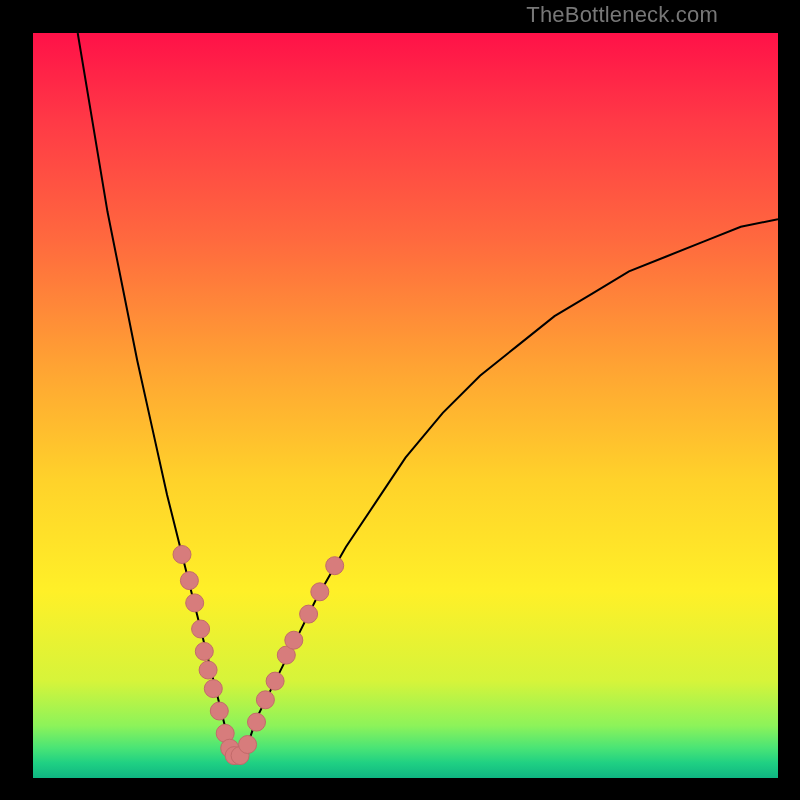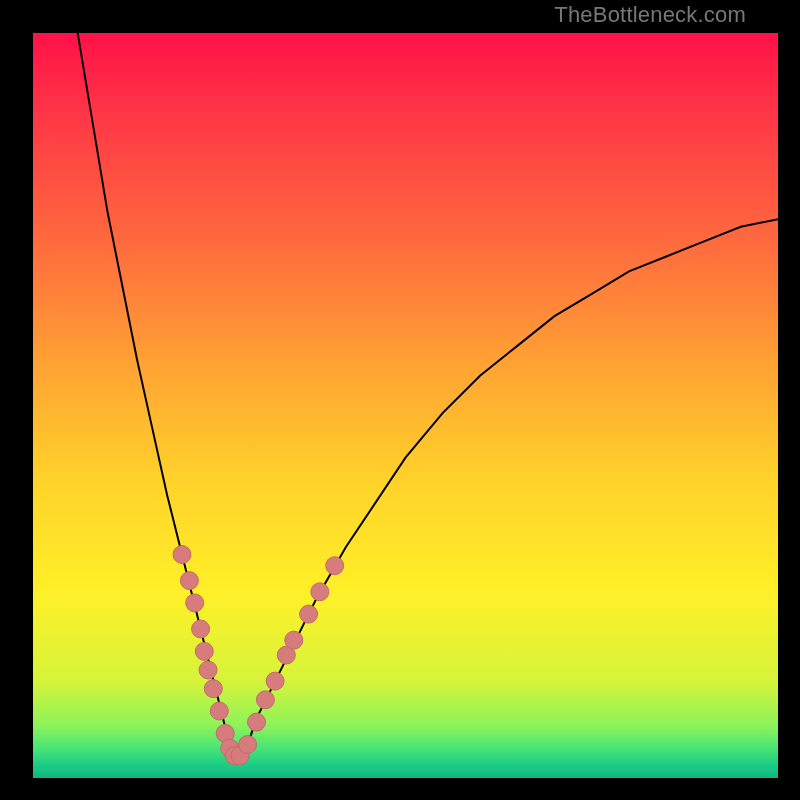--- a/index.html
+++ b/index.html
@@ -7,21 +7,20 @@
     padding: 0;
     width: 800px;
     height: 800px;
     background: #000;
     overflow: hidden;
   }
   .wrapper {
     position: relative;
     width: 726px;
     height: 800px;
-    padding-left: 28px;
   }
   .watermark {
     position: absolute;
     top: 2px;
     right: 8px;
     color: #777;
     font-family: Arial, Helvetica, sans-serif;
     font-size: 22px;
     font-weight: 500;
     letter-spacing: 0.2px;

